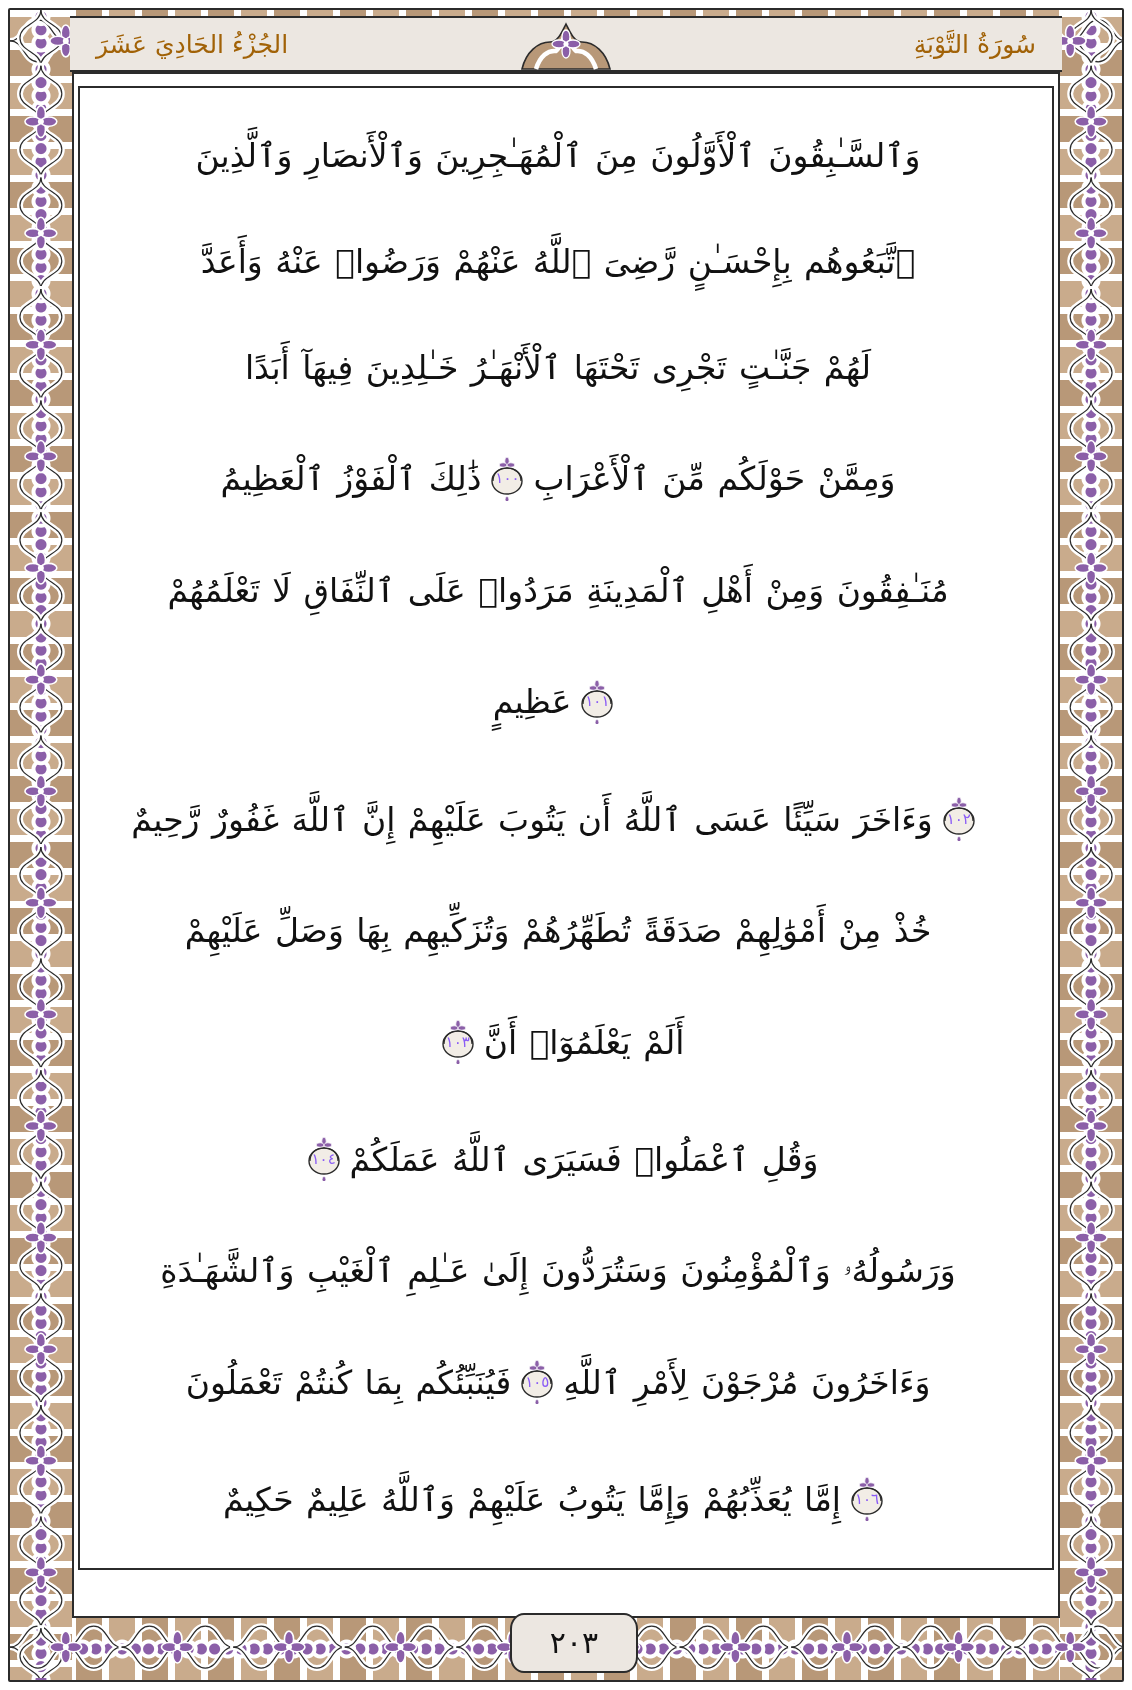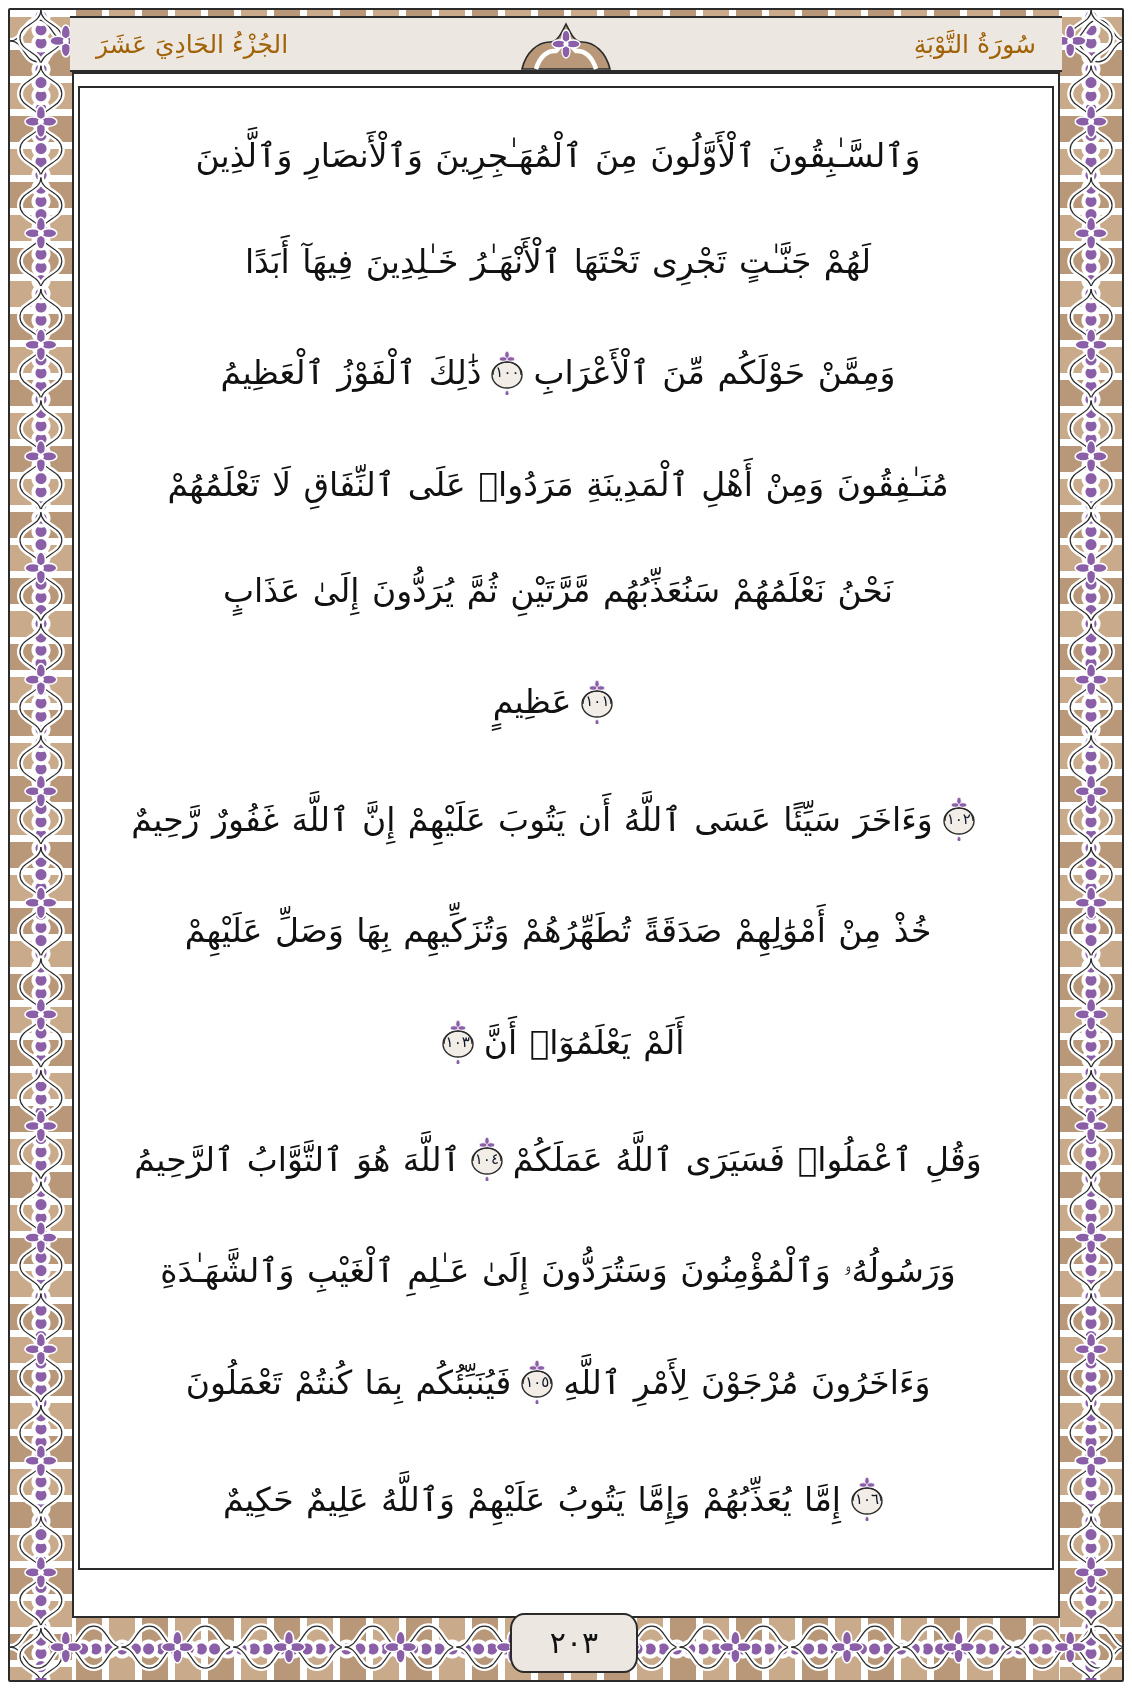--- a/index.html
+++ b/index.html
@@ -209,21 +209,21 @@
     margin: 0 4px;
     vertical-align: middle;
     position: relative;
     flex: 0 0 auto;
   }
   .ayah-mark .num {
     position: relative;
     z-index: 2;
     font-family: "DejaVu Sans", sans-serif;
     font-size: 15px;
-    color: #0f172a;
+    color: #8b5cf6;
     line-height: 1;
   }
   .ayah-mark svg { position: absolute; inset: 0; }
 
   
   .footer-strip {
     position: absolute;
     z-index: 6;
     left: 86px;
     right: 70px;
@@ -467,20 +467,23 @@
 
     <span class="header-label">الجُزْءُ الحَادِيَ عَشَرَ</span>
   </div>
 
   <div class="text-frame">
 
     <div class="ayah-line">
       <span class="txt">وَٱلسَّـٰبِقُونَ ٱلْأَوَّلُونَ مِنَ ٱلْمُهَـٰجِرِينَ وَٱلْأَنصَارِ وَٱلَّذِينَ</span>
     </div>
 
+    <div class="ayah-line">
+      <span class="txt">ٱتَّبَعُوهُم بِإِحْسَـٰنٍ رَّضِىَ ٱللَّهُ عَنْهُمْ وَرَضُوا۟ عَنْهُ وَأَعَدَّ</span>
+    </div>
 
     <div class="ayah-line">
       <span class="txt">لَهُمْ جَنَّـٰتٍ تَجْرِى تَحْتَهَا ٱلْأَنْهَـٰرُ خَـٰلِدِينَ فِيهَآ أَبَدًا</span>
     </div>
 
     <div class="ayah-line">
       <span class="txt">وَمِمَّنْ حَوْلَكُم مِّنَ ٱلْأَعْرَابِ</span>
       <span class="ayah-mark">
         <svg viewBox="0 0 44 44">
             <ellipse cx="22" cy="24" rx="15" ry="13" fill="#f2ede6" stroke="#2b2b2b" stroke-width="1.4"></ellipse>
@@ -500,23 +503,20 @@
           </svg>
         <span class="num">١٠٠</span>
       </span>
       <span class="txt">ذَٰلِكَ ٱلْفَوْزُ ٱلْعَظِيمُ</span>
     </div>
 
     <div class="ayah-line">
       <span class="txt">مُنَـٰفِقُونَ وَمِنْ أَهْلِ ٱلْمَدِينَةِ مَرَدُوا۟ عَلَى ٱلنِّفَاقِ لَا تَعْلَمُهُمْ</span>
     </div>
 
-    <div class="ayah-line">
-      <span class="txt">نَحْنُ نَعْلَمُهُمْ سَنُعَذِّبُهُم مَّرَّتَيْنِ ثُمَّ يُرَدُّونَ إِلَىٰ عَذَابٍ</span>
-    </div>
 
     <div class="ayah-line">
       <span class="ayah-mark">
         <svg viewBox="0 0 44 44">
             <ellipse cx="22" cy="24" rx="15" ry="13" fill="#f2ede6" stroke="#2b2b2b" stroke-width="1.4"></ellipse>
             <path d="M8,24 C8,16 14,11 22,11 C30,11 36,16 36,24" fill="none" stroke="#2b2b2b" stroke-width="1.2"></path>
             <g transform="translate(22,8) scale(0.55)">
               <g fill="#8b5fa8" stroke="#ffffff" stroke-width="1.3">
                 <ellipse cx="0" cy="-7" rx="4" ry="7"></ellipse>
                 <ellipse cx="-7" cy="0" rx="7" ry="4"></ellipse>
@@ -599,21 +599,20 @@
               </g>
             </g>
             <g transform="translate(22,40) scale(0.45)">
               <g fill="#8b5fa8" stroke="#ffffff" stroke-width="1.3">
                 <ellipse cx="0" cy="5" rx="4" ry="6"></ellipse>
               </g>
             </g>
           </svg>
         <span class="num">١٠٤</span>
       </span>
-      <span class="txt">ٱللَّهَ هُوَ ٱلتَّوَّابُ ٱلرَّحِيمُ</span>
     </div>
 
     <div class="ayah-line">
       <span class="txt">وَرَسُولُهُۥ وَٱلْمُؤْمِنُونَ وَسَتُرَدُّونَ إِلَىٰ عَـٰلِمِ ٱلْغَيْبِ وَٱلشَّهَـٰدَةِ</span>
     </div>
 
     <div class="ayah-line">
       <span class="txt">وَءَاخَرُونَ مُرْجَوْنَ لِأَمْرِ ٱللَّهِ</span>
       <span class="ayah-mark">
         <svg viewBox="0 0 44 44">

